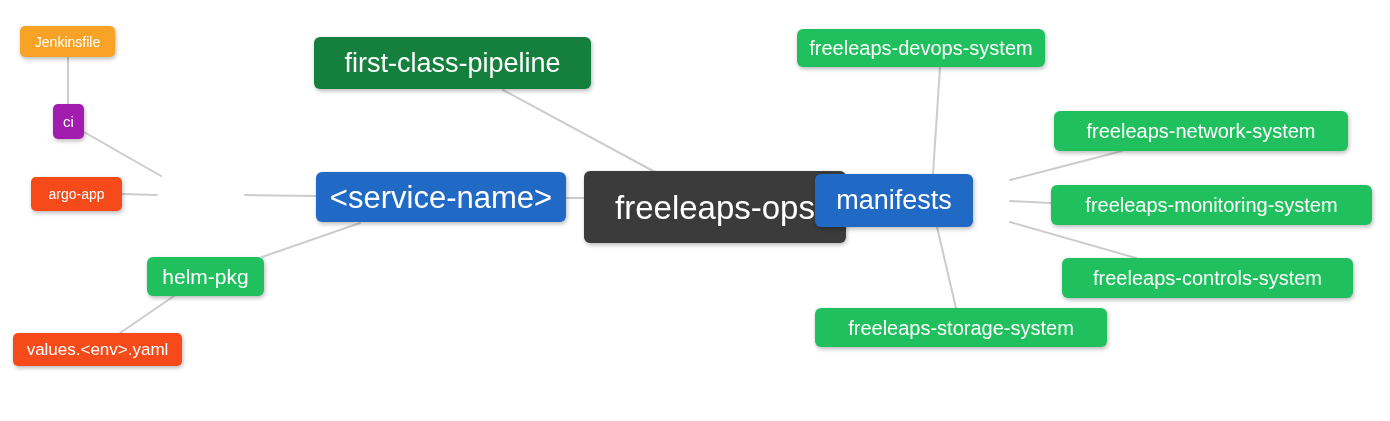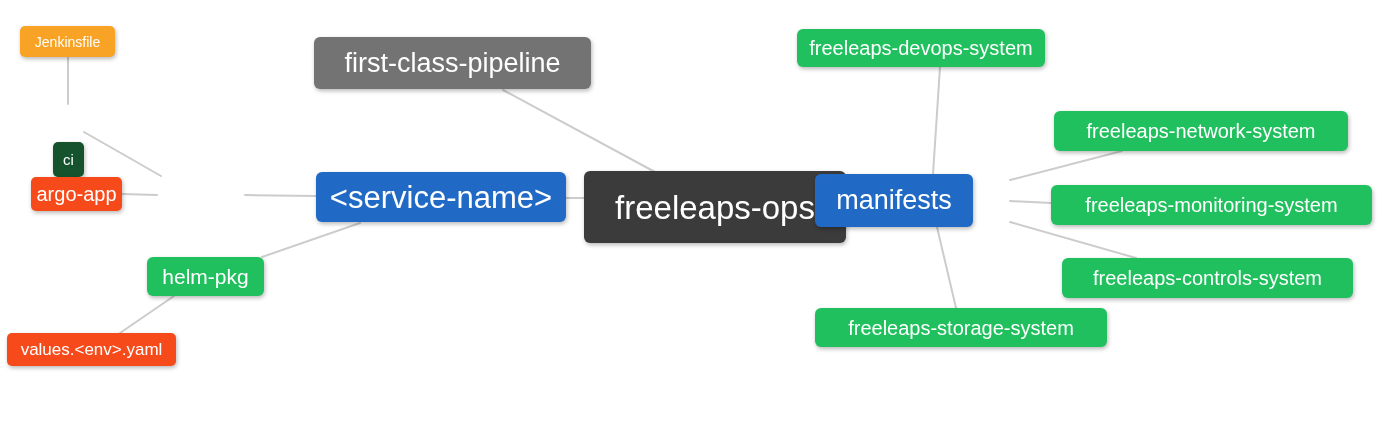--- a/index.html
+++ b/index.html
@@ -19,24 +19,24 @@
     border-radius:6px;
     box-shadow:1px 2px 4px rgba(0,0,0,0.28);
     white-space:nowrap;
     cursor:pointer;
     line-height:1;
     box-sizing:border-box;
   }
   
   #n-jenkinsfile {left:20px;  top:26px;  width:95px;  height:31px; font-size:14px; border-radius:5px;}
   #n-ci         {left:53px;  top:104px; width:31px;  height:35px; font-size:15px; border-radius:5px;}
-  #n-argo-app   {left:31px;  top:177px; width:91px;  height:34px; font-size:20px; border-radius:5px;text-align:center;}
+  #n-argo-app   {left:31px;  top:177px; width:91px;  height:34px; font-size:14px; border-radius:5px;text-align:center;}
   #n-env        {left:157px; top:175px; width:88px;  height:40px; font-size:21px;}
   #n-helm-pkg   {left:147px; top:257px; width:117px; height:39px; font-size:21px;}
-  #n-values     {left:7px;   top:333px; width:169px; height:33px; font-size:17px; border-radius:5px;}
+  #n-values     {left:13px;   top:333px; width:169px; height:33px; font-size:17px; border-radius:5px;}
   #n-fcp        {left:314px; top:37px;  width:277px; height:52px; font-size:27px;}
   #n-svc        {left:316px; top:172px; width:250px; height:50px; font-size:31px;}
   #n-ops        {left:584px; top:171px; width:262px; height:72px; font-size:33px;}
   #n-manifests  {left:815px; top:174px; width:158px; height:53px; font-size:27px;}
   #n-devops     {left:797px; top:29px;  width:248px; height:38px; font-size:20px;}
   #n-network    {left:1054px;top:111px; width:294px; height:40px; font-size:20px;}
   #n-monitoring {left:1051px;top:185px; width:321px; height:40px; font-size:20px;}
   #n-controls   {left:1062px;top:258px; width:291px; height:40px; font-size:20px;}
   #n-storage    {left:815px; top:308px; width:292px; height:39px; font-size:20px;}
 </style>
@@ -56,25 +56,25 @@
     <line class="edge" x1="503" y1="90" x2="655" y2="172" stroke="#cccccc"></line>
     <line class="edge" x1="846" y1="203" x2="853" y2="201" stroke="#cccccc"></line>
     <line class="edge" x1="933" y1="174" x2="940" y2="67" stroke="#cccccc"></line>
     <line class="edge" x1="1010" y1="180" x2="1122" y2="151" stroke="#cccccc"></line>
     <line class="edge" x1="1010" y1="201" x2="1051" y2="203" stroke="#cccccc"></line>
     <line class="edge" x1="1010" y1="222" x2="1136" y2="258" stroke="#cccccc"></line>
     <line class="edge" x1="937" y1="227" x2="956" y2="308" stroke="#cccccc"></line>
   </svg>
 
   <div class="node" id="n-jenkinsfile" style="background: rgb(249, 163, 38);">Jenkinsfile</div>
-  <div class="node" id="n-ci" style="background: #14532d; margin-top: 38px;">ci</div>
+  <div class="node" id="n-ci" style="background: #a21caf;">ci</div>
   <div class="node" id="n-argo-app" style="background: rgb(247, 74, 26);">argo-app</div>
   <div class="node" id="n-helm-pkg" style="background: rgb(32, 192, 94);">helm-pkg</div>
   <div class="node" id="n-values" style="background: rgb(247, 74, 26);">values.&lt;env&gt;.yaml</div>
-  <div class="node" id="n-fcp" style="background: #737373;">first-class-pipeline</div>
+  <div class="node" id="n-fcp" style="background: #15803d;">first-class-pipeline</div>
   <div class="node" id="n-svc" style="background: rgb(32, 105, 196);">&lt;service-name&gt;</div>
   <div class="node" id="n-ops" style="background: rgb(59, 59, 59);">freeleaps-ops</div>
   <div class="node" id="n-manifests" style="background: rgb(32, 105, 196);">manifests</div>
   <div class="node" id="n-devops" style="background: rgb(32, 192, 94);">freeleaps-devops-system</div>
   <div class="node" id="n-network" style="background: rgb(32, 192, 94);">freeleaps-network-system</div>
   <div class="node" id="n-monitoring" style="background: rgb(32, 192, 94);">freeleaps-monitoring-system</div>
   <div class="node" id="n-controls" style="background: rgb(32, 192, 94);">freeleaps-controls-system</div>
   <div class="node" id="n-storage" style="background: rgb(32, 192, 94);">freeleaps-storage-system</div>
 
 </div>

